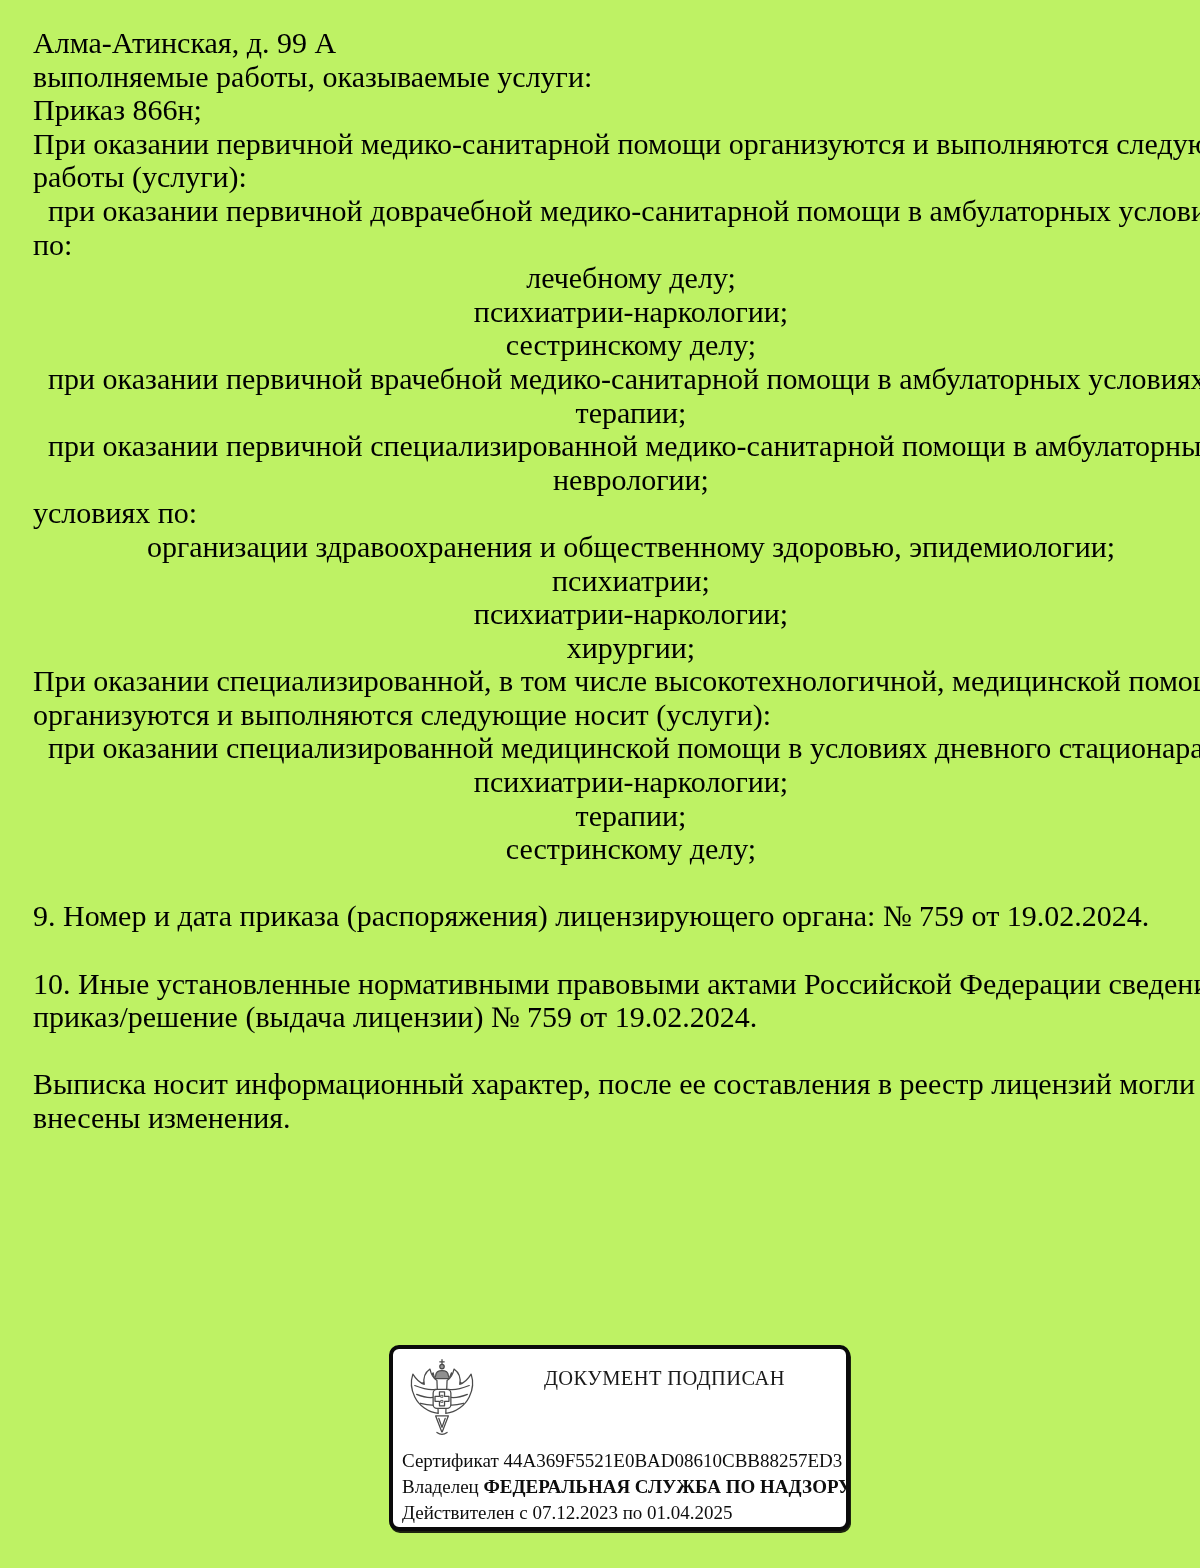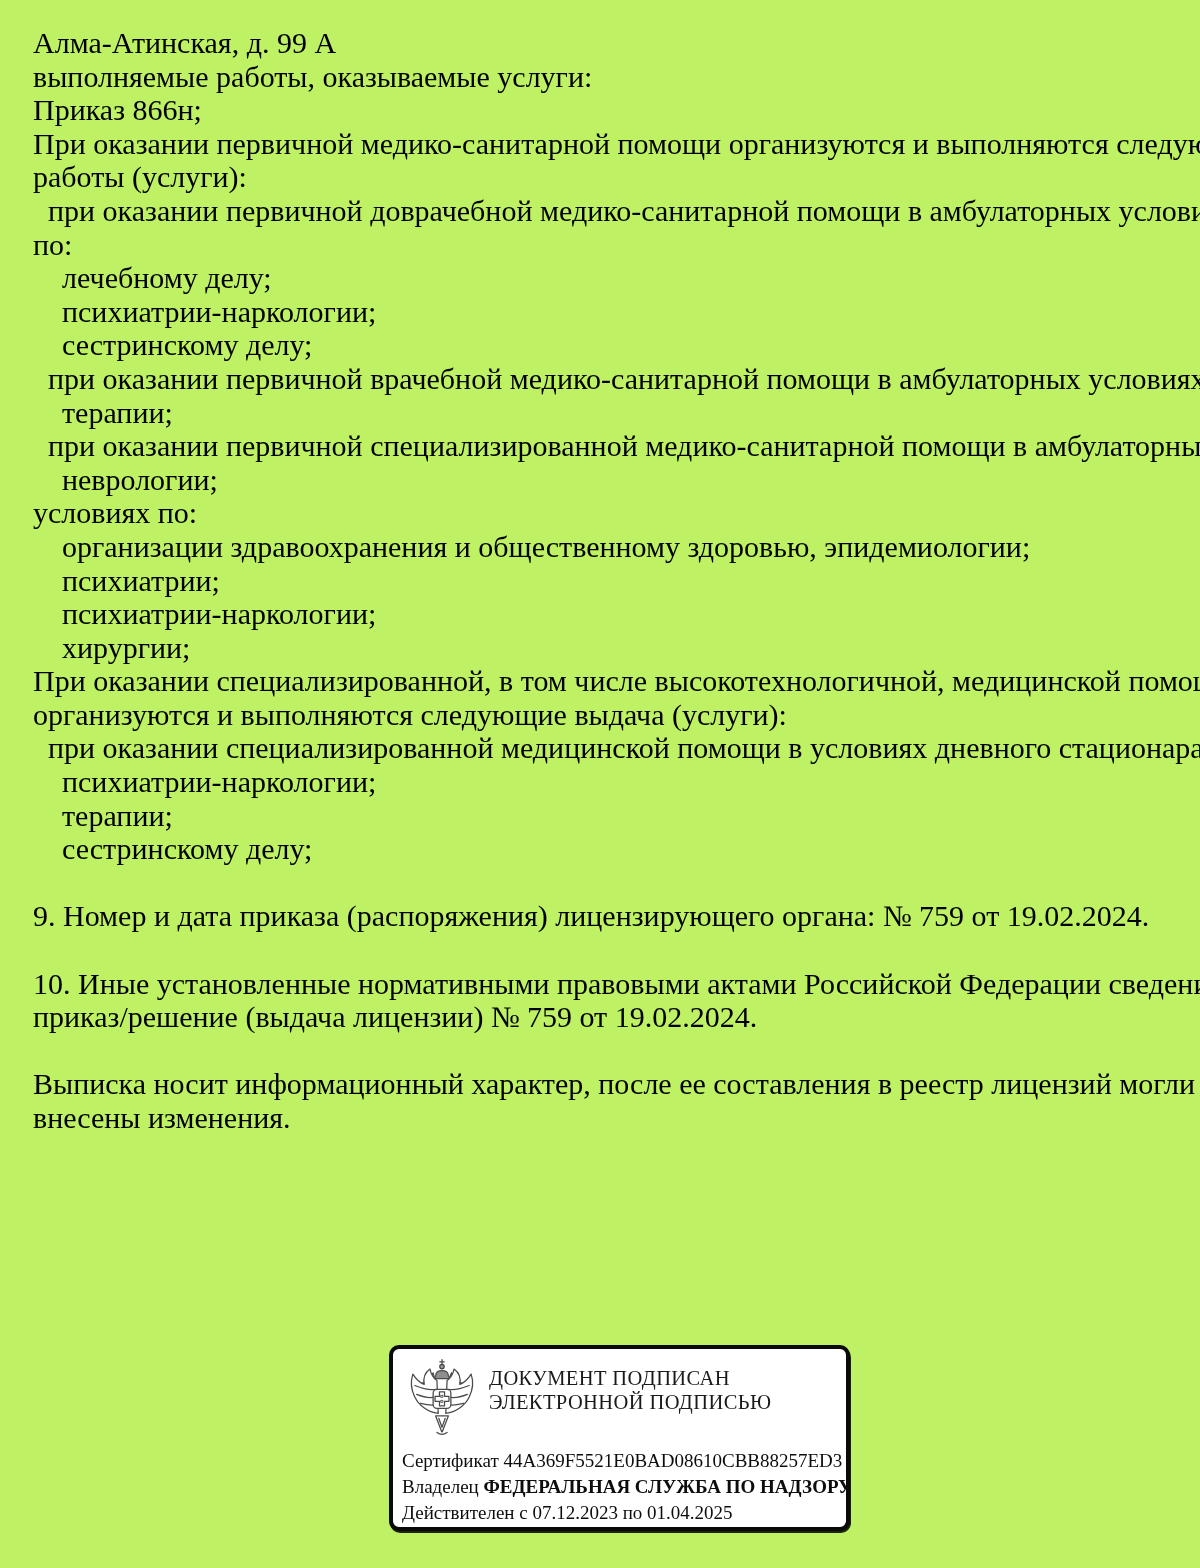--- a/index.html
+++ b/index.html
@@ -24,21 +24,21 @@
     right: 0;
     font-size: 30px;
     line-height: 33.6px;
   }
   .line {
     height: 33.6px;
     white-space: pre;
   }
   .indent-0 { padding-left: 33px; }
   .indent-1 { padding-left: 48px; }
-  .indent-2 { padding-left: 62px; }
+  .indent-2 { padding-left: 62px; text-align: center; }
 
   .stamp {
     position: absolute;
     left: 389px;
     top: 1345px;
     width: 461px;
     height: 186px;
     box-sizing: border-box;
     border: 4px solid #0a0a0a;
     border-radius: 10px;
@@ -51,20 +51,21 @@
     top: 7px;
     width: 76px;
     height: 92px;
   }
   .stamp-emblem svg { width: 100%; height: 100%; }
   .stamp-title {
     position: absolute;
     left: 96px;
     right: 6px;
     top: 17px;
+    text-align: center;
     font-size: 20.5px;
     line-height: 24px;
     letter-spacing: 0.4px;
     color: #1a1a1a;
   }
   .stamp-lines {
     position: absolute;
     left: 9px;
     right: 0;
     top: 99px;
@@ -97,21 +98,21 @@
       <div class="line indent-1">при оказании первичной врачебной медико-санитарной помощи в амбулаторных условиях по:</div>
       <div class="line indent-2">терапии;</div>
       <div class="line indent-1">при оказании первичной специализированной медико-санитарной помощи в амбулаторных</div>
       <div class="line indent-2">неврологии;</div>
       <div class="line indent-0">условиях по:</div>
       <div class="line indent-2">организации здравоохранения и общественному здоровью, эпидемиологии;</div>
       <div class="line indent-2">психиатрии;</div>
       <div class="line indent-2">психиатрии-наркологии;</div>
       <div class="line indent-2">хирургии;</div>
       <div class="line indent-0">При оказании специализированной, в том числе высокотехнологичной, медицинской помощи</div>
-      <div class="line indent-0">организуются и выполняются следующие выдача (услуги):</div>
+      <div class="line indent-0">организуются и выполняются следующие носит (услуги):</div>
       <div class="line indent-1">при оказании специализированной медицинской помощи в условиях дневного стационара по:</div>
       <div class="line indent-2">психиатрии-наркологии;</div>
       <div class="line indent-2">терапии;</div>
       <div class="line indent-2">сестринскому делу;</div>
       <div class="line indent-0"></div>
       <div class="line indent-0">9. Номер и дата приказа (распоряжения) лицензирующего органа: № 759 от 19.02.2024.</div>
       <div class="line indent-0"></div>
       <div class="line indent-0">10. Иные установленные нормативными правовыми актами Российской Федерации сведения:</div>
       <div class="line indent-0">приказ/решение (выдача лицензии) № 759 от 19.02.2024.</div>
       <div class="line indent-0"></div>
@@ -158,21 +159,20 @@
           <rect x="46" y="50" width="28" height="30" rx="6"></rect>
 
           <path d="M56,54 h8 v7 h7 v8 h-7 v7 h-8 v-7 h-7 v-8 h7 z"></path>
           <path d="M58.5,62.5 h3 v-3 h-3 z M58.5,70.5 h3 v-3 h-3 z" stroke-width="1.4"></path>
         </g>
       </svg>
     </div>
 
     <div class="stamp-title">
       <div>ДОКУМЕНТ ПОДПИСАН</div>
-      <div>ЭЛЕКТРОННОЙ ПОДПИСЬЮ</div>
     </div>
 
     <div class="stamp-lines">
       <div class="stamp-line"><span>Сертификат</span> <span>44A369F5521E0BAD08610CBB88257ED3</span></div>
       <div class="stamp-line"><span>Владелец</span> <span class="owner-name">ФЕДЕРАЛЬНАЯ СЛУЖБА ПО НАДЗОРУ В СФЕРЕ ЗДРАВООХРАНЕНИЯ</span></div>
       <div class="stamp-line"><span>Действителен</span> <span>с 07.12.2023 по 01.04.2025</span></div>
     </div>
 
   </div>
 </div>

